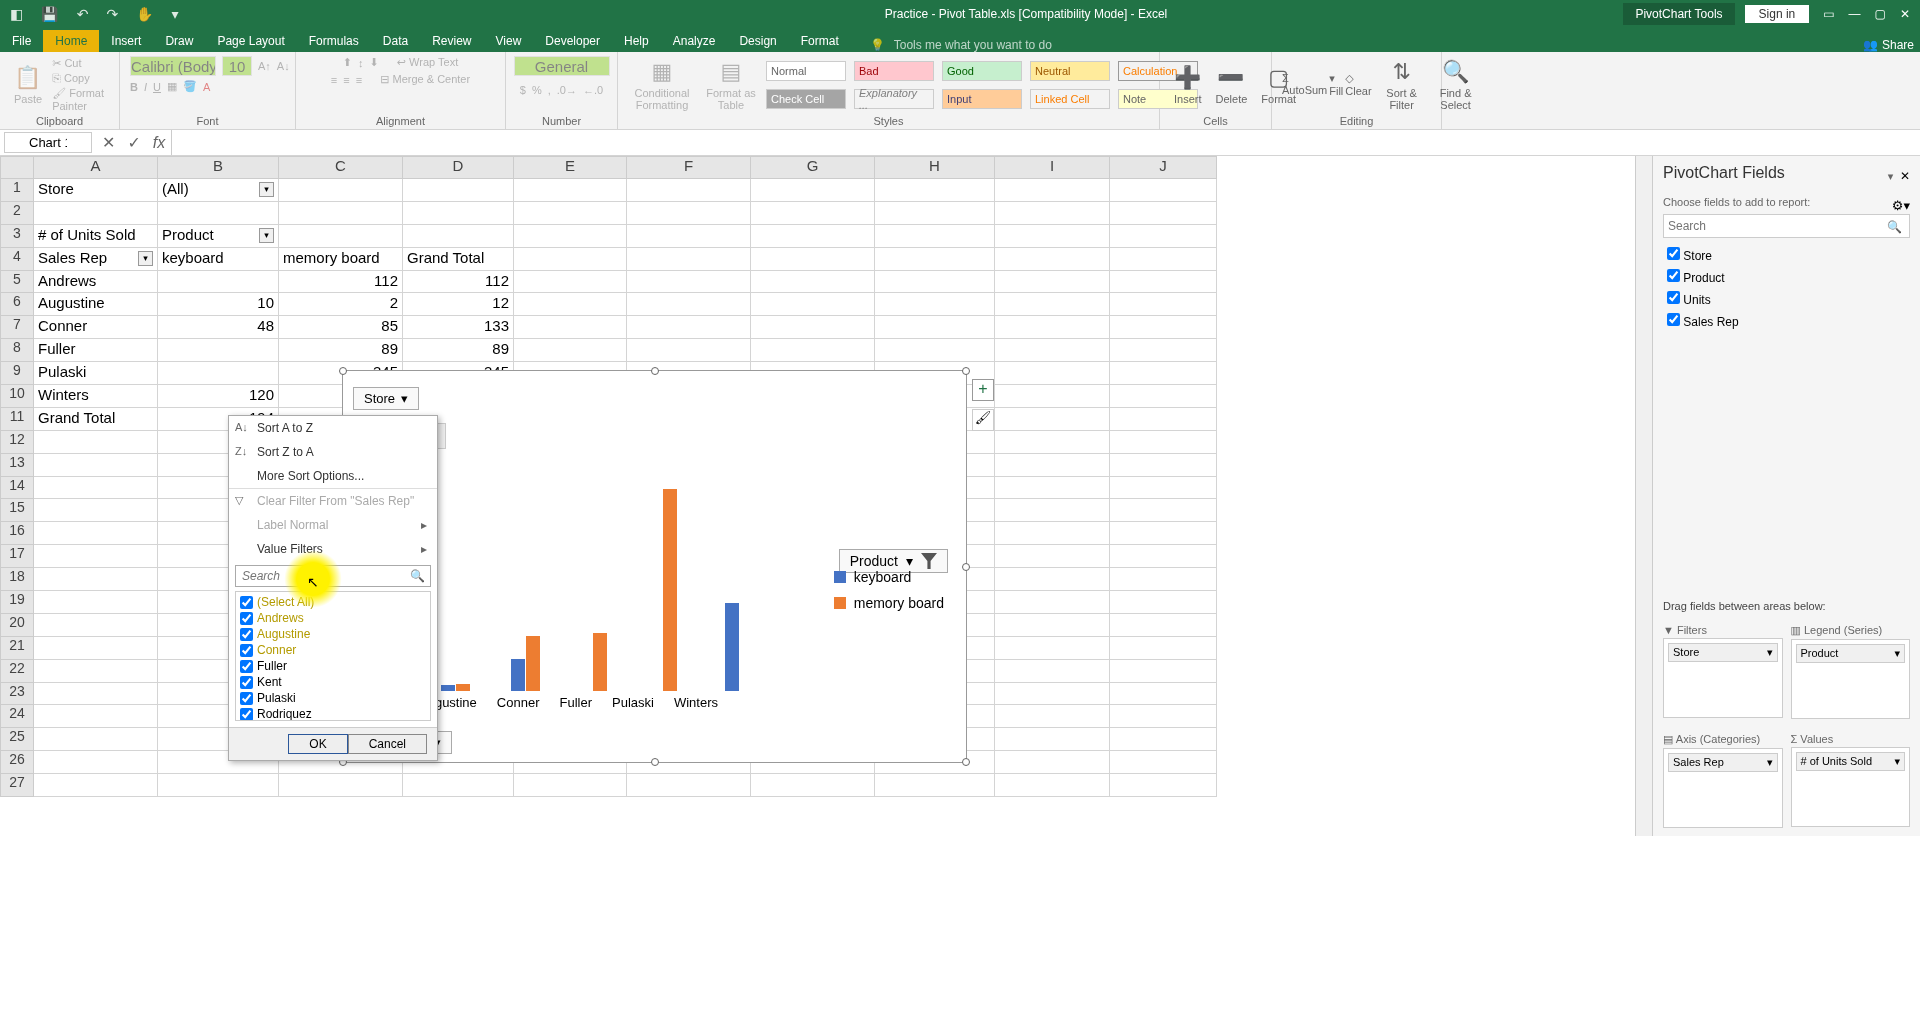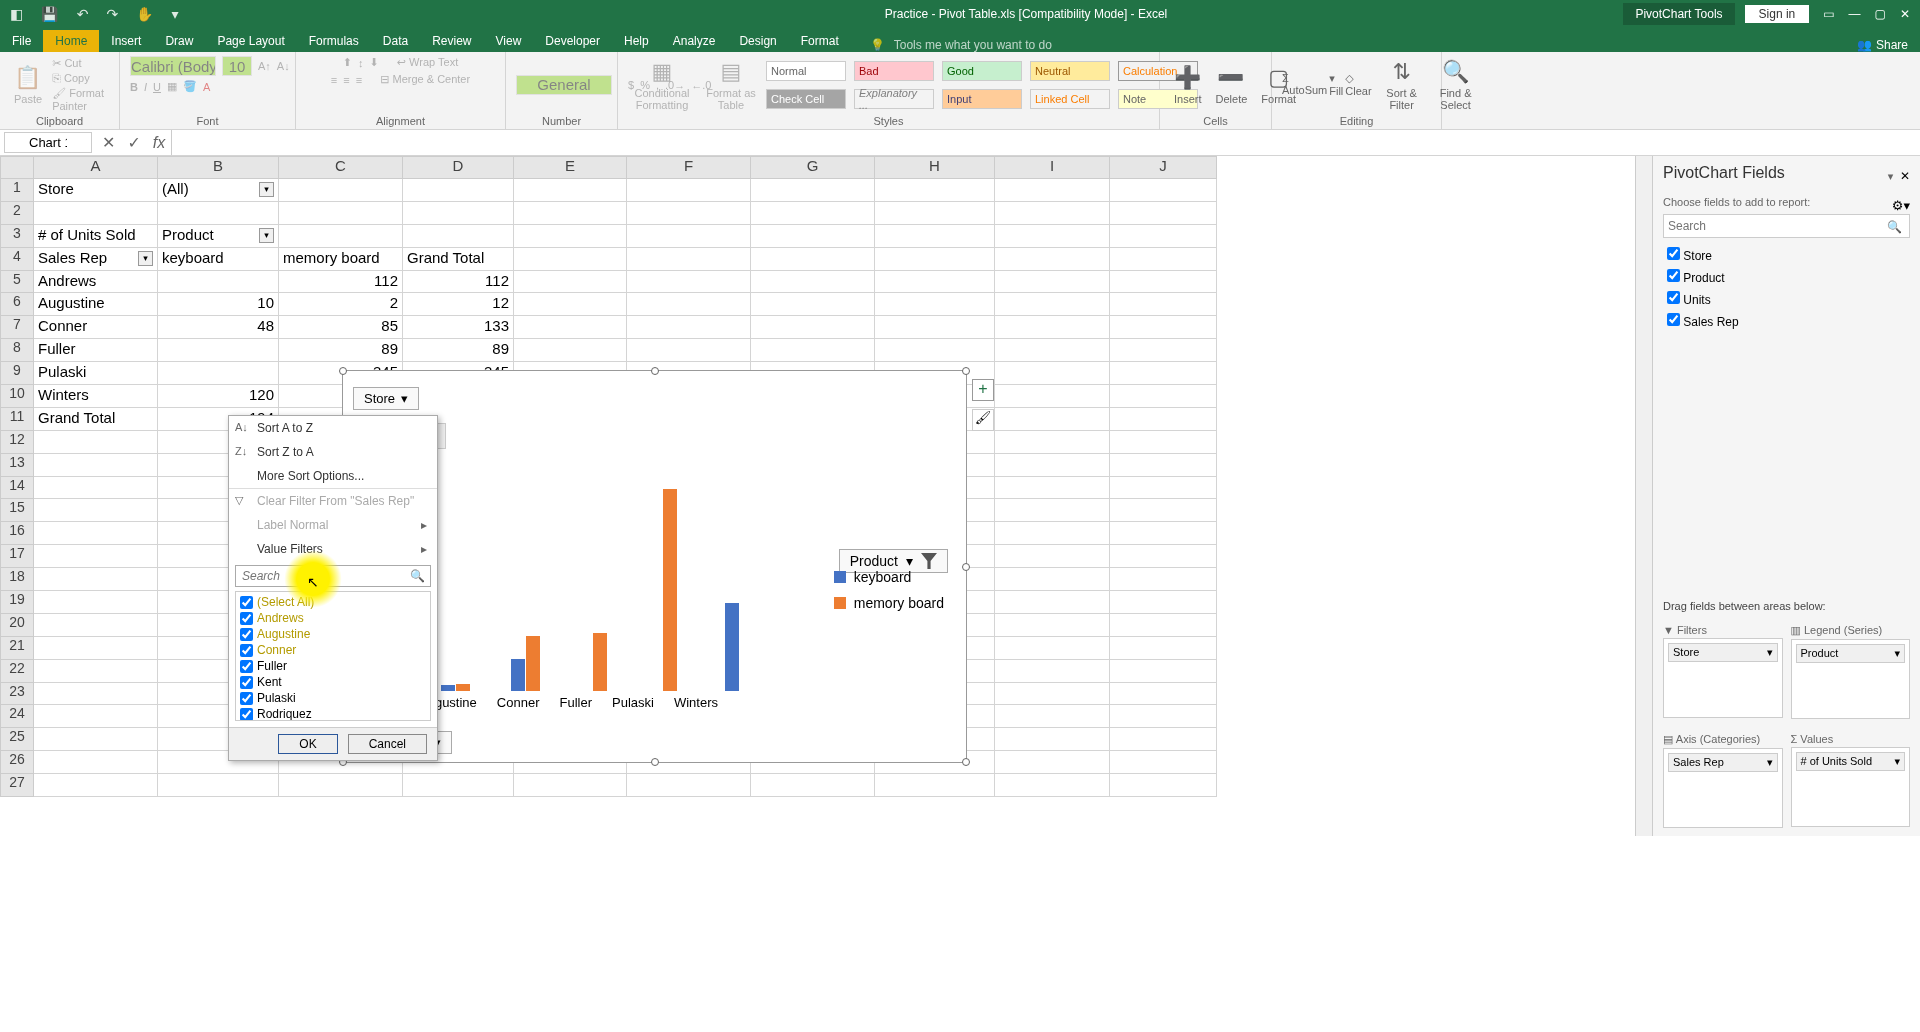--- a/index.html
+++ b/index.html
@@ -8,21 +8,21 @@
 .title-bar .qat{display:flex;gap:18px;padding:0 10px;align-items:center;}
 .title-bar .qat span{opacity:.85;font-size:14px;}
 .title-bar .doc-title{flex:1;text-align:center;}
 .title-bar .chart-tools{background:#1a5c38;padding:4px 12px;margin-left:-240px;}
 .title-bar .right{display:flex;gap:14px;padding:0 10px;align-items:center;}
 .title-bar .signin{background:#fff;color:#333;padding:2px 14px;font-size:12px;}
 .ribbon-tabs{background:#217346;height:24px;display:flex;align-items:flex-end;color:#fff;font-size:12px;}
 .ribbon-tabs .tab{padding:4px 12px;cursor:pointer;}
 .ribbon-tabs .tab.active{background:#eab308;color:#217346;}
 .ribbon-tabs .tell-me{margin-left:20px;opacity:.7;display:flex;gap:8px;align-items:center;}
-.ribbon-tabs .share{margin-left:auto;padding-right:12px;}
+.ribbon-tabs .share{margin-left:auto;padding-right:6px;}
 .ribbon{background:#f3f3f3;height:78px;display:flex;border-bottom:1px solid #d4d4d4;font-size:11px;color:#666;}
 .ribbon .group{border-right:1px solid #d4d4d4;padding:4px 10px 2px;display:flex;flex-direction:column;}
 .ribbon .group-body{flex:1;display:flex;gap:6px;align-items:center;}
 .ribbon .group-label{text-align:center;font-size:11px;color:#666;padding-top:2px;}
 .ribbon .big-btn{display:flex;flex-direction:column;align-items:center;gap:2px;font-size:11px;padding:2px 4px;}
 .ribbon .big-btn .ico{font-size:22px;}
 .ribbon .small-row{display:flex;gap:6px;align-items:center;}
 .ribbon .disabled{opacity:.45;}
 .ribbon input,.ribbon select{font-size:15px;height:20px;border:1px solid #ccc;background:#84cc16;text-align:center;}
 .style-cell{border:1px solid #ccc;width:80px;height:20px;font-size:11px;display:flex;align-items:center;padding:0 4px;}
@@ -71,21 +71,21 @@
 .dropdown-menu{position:absolute;left:228px;top:259px;width:210px;background:#fff;border:1px solid #aaa;box-shadow:2px 2px 6px rgba(0,0,0,.3);font-size:12px;z-index:50;}
 .dropdown-menu .mi{padding:5px 10px 5px 28px;position:relative;color:#333;}
 .dropdown-menu .mi .mico{position:absolute;left:6px;top:5px;font-size:11px;color:#666;}
 .dropdown-menu .mi.dis{color:#aaa;}
 .dropdown-menu .mi .arrow{float:right;color:#666;}
 .dropdown-menu .search{margin:4px 6px;position:relative;}
 .dropdown-menu .search input{width:100%;padding:3px 6px;border:1px solid #aaa;font-style:italic;color:#888;font-size:12px;}
 .dropdown-menu .search .sico{position:absolute;right:6px;top:4px;color:#666;}
 .dropdown-menu .checklist{border:1px solid #ccc;margin:0 6px 6px;height:130px;overflow:hidden;padding:2px;position:relative;}
 .dropdown-menu .checklist .ci{font-size:12px;padding:1px 2px;display:flex;gap:4px;align-items:center;}
-.dropdown-menu .btns{display:flex;justify-content:flex-end;gap:10px;padding:6px 10px;background:#f0f0f0;border-top:1px solid #ccc;}
+.dropdown-menu .btns{display:flex;justify-content:flex-end;padding:6px 10px;background:#f0f0f0;border-top:1px solid #ccc;}
 .dropdown-menu .btns button{padding:2px 20px;font-size:12px;border:1px solid #888;background:#eee;}
 .highlight{position:absolute;width:58px;height:58px;border-radius:50%;background:radial-gradient(circle,#fff200 0%,#fff200 40%,rgba(255,242,0,0) 70%);pointer-events:none;z-index:60;}
 .fields-pane{width:268px;border-left:1px solid #ccc;background:#f5f5f5;padding:8px 10px;font-size:12px;display:flex;flex-direction:column;}
 .fields-pane h3{font-size:16px;font-weight:normal;color:#333;margin-bottom:6px;}
 .fields-pane .sub{font-size:11px;color:#666;margin-bottom:6px;}
 .fields-pane .search-f{width:100%;padding:4px;border:1px solid #ccc;font-size:12px;margin-bottom:6px;}
 .fields-pane .fld{padding:3px 4px;}
 .fields-pane .areas{margin-top:auto;}
 .fields-pane .area-label{font-size:11px;color:#666;margin:6px 0 2px;}
 .fields-pane .area-box{border:1px solid #ccc;background:#fff;min-height:80px;padding:2px;}
@@ -188,21 +188,21 @@
           <span>≡</span>
           <span>≡</span>
           <span>≡</span>
           <span>&nbsp;&nbsp;</span>
           <span>⊟ <span>Merge &amp; Center</span></span>
         </div>
     </div>
     <div class="group-label">Alignment</div>
   </div>
   <div class="group" style="width:112px">
-    <div class="group-body disabled" style="flex-direction:row;gap:16px">
+    <div class="group-body disabled" style="flex-direction:column;gap:8px">
       <input style="width: 96px;" value="General">
       <div class="small-row">
           <span>$</span>
           <span>%</span>
           <span>,</span>
           <span>.0→</span>
           <span>←.0</span>
         </div>
     </div>
     <div class="group-label">Number</div>

